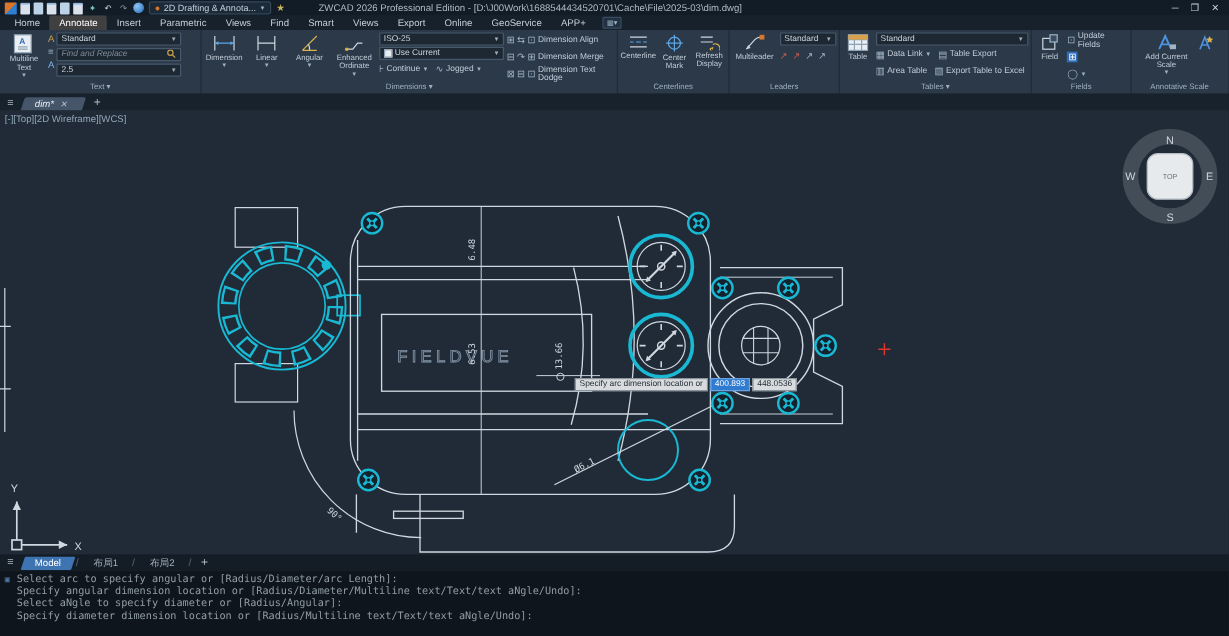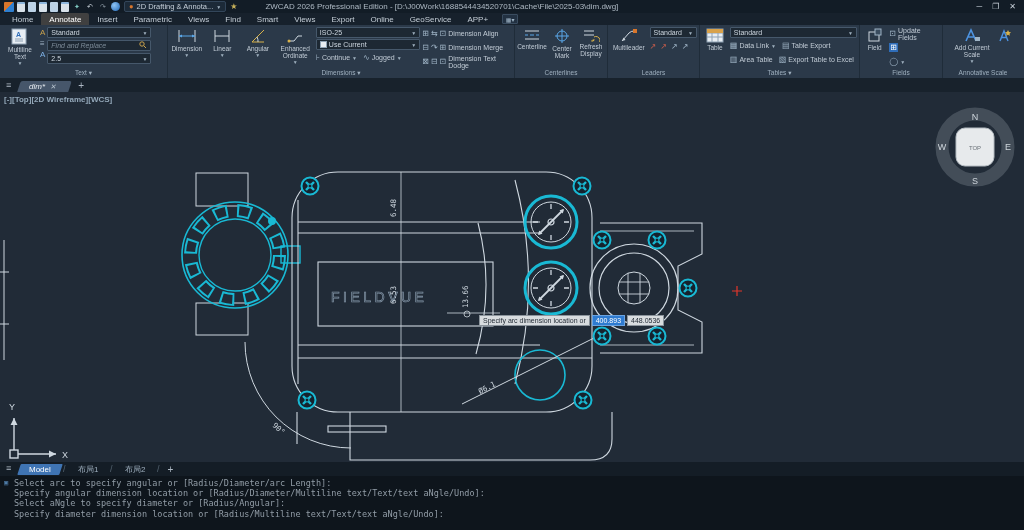--- a/index.html
+++ b/index.html
@@ -54,21 +54,21 @@
     display:flex; align-items:flex-end; gap:2px; padding-left:4px; }
   .hamb { color:#aeb9c4; font-size:9px; margin:0 6px 2px 2px; }
   .dtab { background:#46566a; color:#e8edf2; font-size:8px; font-style:italic; padding:1px 14px 1px 10px;
     transform:skewX(-18deg); border-radius:2px 2px 0 0; margin-bottom:0; position:relative; }
   .dtab > span { display:inline-block; transform:skewX(18deg); }
   .dtab .x { color:#b6c2ce; margin-left:5px; font-size:7px; }
   .plus { color:#aeb9c4; font-size:10px; margin:0 4px 1px 6px; }
 
   
   .canvas { position:absolute; left:0; top:92px; width:1024px; height:370px; background:#212b37; }
-  .vp-controls { position:absolute; left:4px; top:3px; font-size:8px; color:#93a7b8;font-weight:bold; }
+  .vp-controls { position:absolute; left:4px; top:3px; font-size:8px; color:#93a7b8; }
   .dyn-tip { position:absolute; left:479px; top:223px; display:flex; gap:2px; align-items:center; }
   .tipbox { background:#d8dcdf; border:1px solid #8b949c; color:#1d2630; font-size:7px; padding:1px 3px; white-space:nowrap; }
   .bluebox { background:#2f7bd0; border:1px solid #6ba3e0; color:#fff; font-size:7px; padding:1px 3px; }
 
   
   .laytabs { position:absolute; left:0; top:462px; width:1024px; height:14px; background:#141d26;
     display:flex; align-items:center; gap:2px; padding-left:4px; }
   .ltab { font-size:8px; color:#9fb0bf; padding:1px 10px; transform:skewX(-18deg); }
   .ltab > span { display:inline-block; transform:skewX(18deg); }
   .ltab.active { background:#3f74b3; color:#fff; border-radius:1px; }

